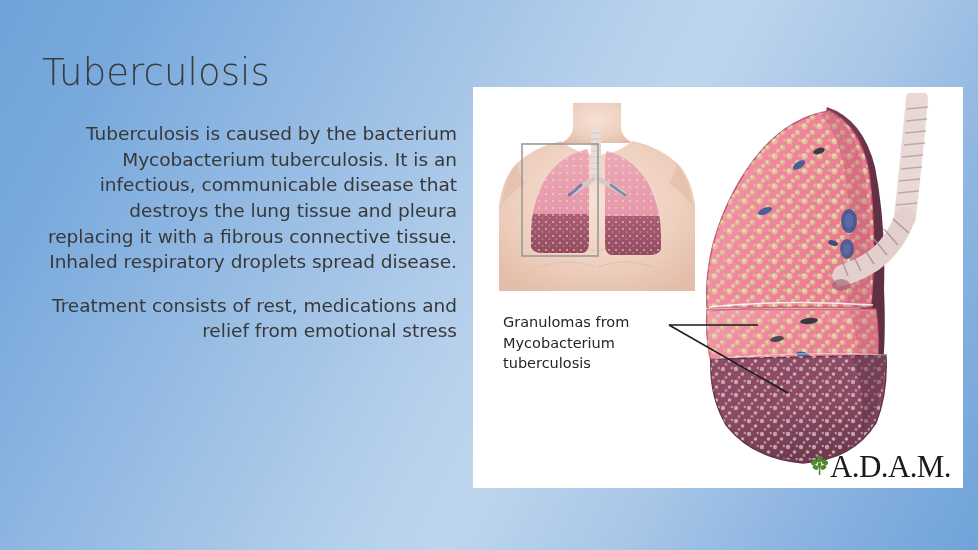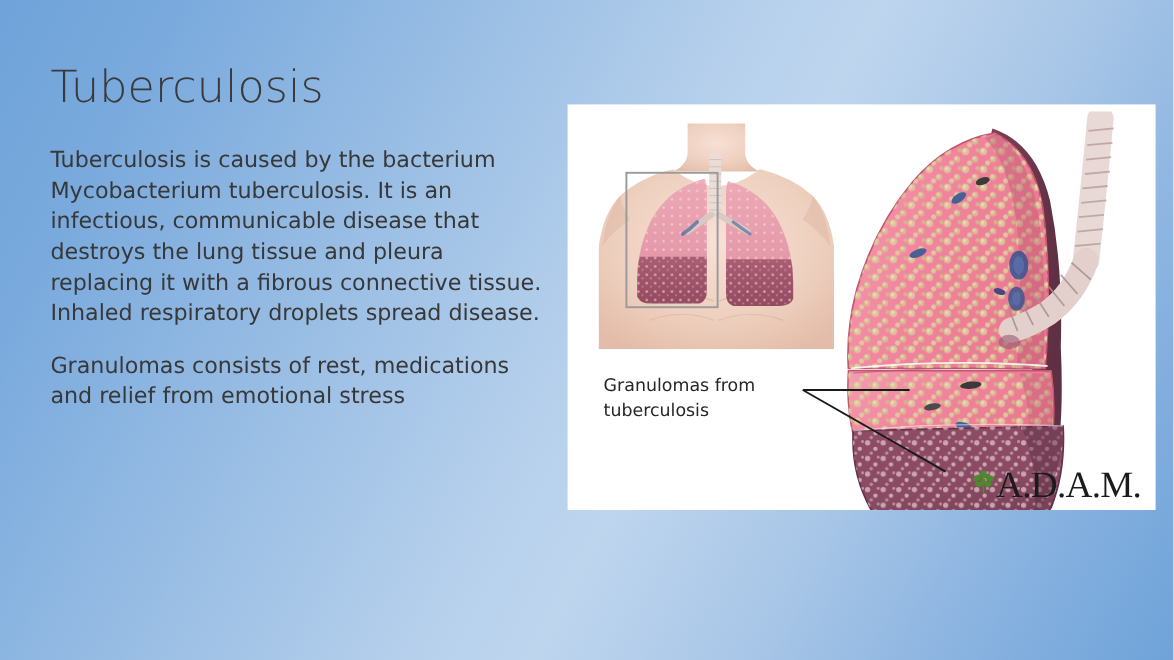--- a/index.html
+++ b/index.html
@@ -46,31 +46,32 @@
     font-family: "DejaVu Sans", sans-serif;
     font-stretch: normal;
   }
   .body-para {
     font-size: 18.5px;
     line-height: 1.38;
     color: #383838;
     margin: 0 0 13px 0;
     font-family: "DejaVu Sans", sans-serif;
     max-width: 415px;
+    text-align: right;
   }
   .body-para.p1 { margin-bottom: 18px; }
   .body-para.p2 { margin-bottom: 18px; }
 
   
   #image-panel {
     position: absolute;
     left: 473px;
     top: 87px;
     width: 490px;
-    height: 338px;
+    height: 401px;
     background: #ffffff;
     overflow: hidden;
   }
 
   
   #torso-thumb {
     position: absolute;
     left: 22px;
     top: 14px;
     width: 205px;
@@ -138,21 +139,21 @@
 <body>
 
 <div id="slide">
 
   <div id="text-col">
     <h1 id="page-title">Tuberculosis</h1>
 
     <p class="body-para p1">Tuberculosis is caused by the bacterium Mycobacterium tuberculosis. It is an infectious, communicable disease that destroys the lung tissue and pleura replacing it with a fibrous connective tissue. Inhaled respiratory droplets spread disease.</p>
 
 
-    <p class="body-para p3">Granulomas consists of rest, medications and relief from emotional stress</p>
+    <p class="body-para p3">Treatment consists of rest, medications and relief from emotional stress</p>
   </div>
 
   <div id="image-panel">
 
     <div id="torso-thumb">
       <svg width="205" height="190" viewBox="0 0 205 190" xmlns="http://www.w3.org/2000/svg">
         <defs>
           <radialGradient id="skinG" cx="50%" cy="40%" r="70%">
             <stop offset="0%" stop-color="#f7e0d5"></stop>
             <stop offset="60%" stop-color="#eed0bf"></stop>
@@ -345,20 +346,21 @@
           <ellipse cx="168" cy="128" rx="4.5" ry="7.5" fill="#5a6fa8" opacity="0.85"></ellipse>
           <ellipse cx="166" cy="156" rx="7" ry="10" fill="#3f548f" opacity="0.85"></ellipse>
           <ellipse cx="166" cy="156" rx="3.6" ry="5.6" fill="#5a6fa8" opacity="0.8"></ellipse>
           <ellipse cx="160" cy="192" rx="9" ry="6" fill="#9a5a6e" opacity="0.6"></ellipse>
         </g>
       </svg>
     </div>
 
     <div id="caption">
       <span class="cl">Granulomas from</span>
+      <span class="cl">Mycobacterium</span>
       <span class="cl">tuberculosis</span>
     </div>
 
     <svg id="leader-lines" viewBox="0 0 490 401" xmlns="http://www.w3.org/2000/svg">
       <line x1="196" y1="238" x2="285" y2="238" stroke="#1a1a1a" stroke-width="1.5"></line>
       <line x1="196" y1="238" x2="315" y2="306" stroke="#1a1a1a" stroke-width="1.5"></line>
     </svg>
 
     <div id="adam-logo">
       <span class="leaf-icon">

